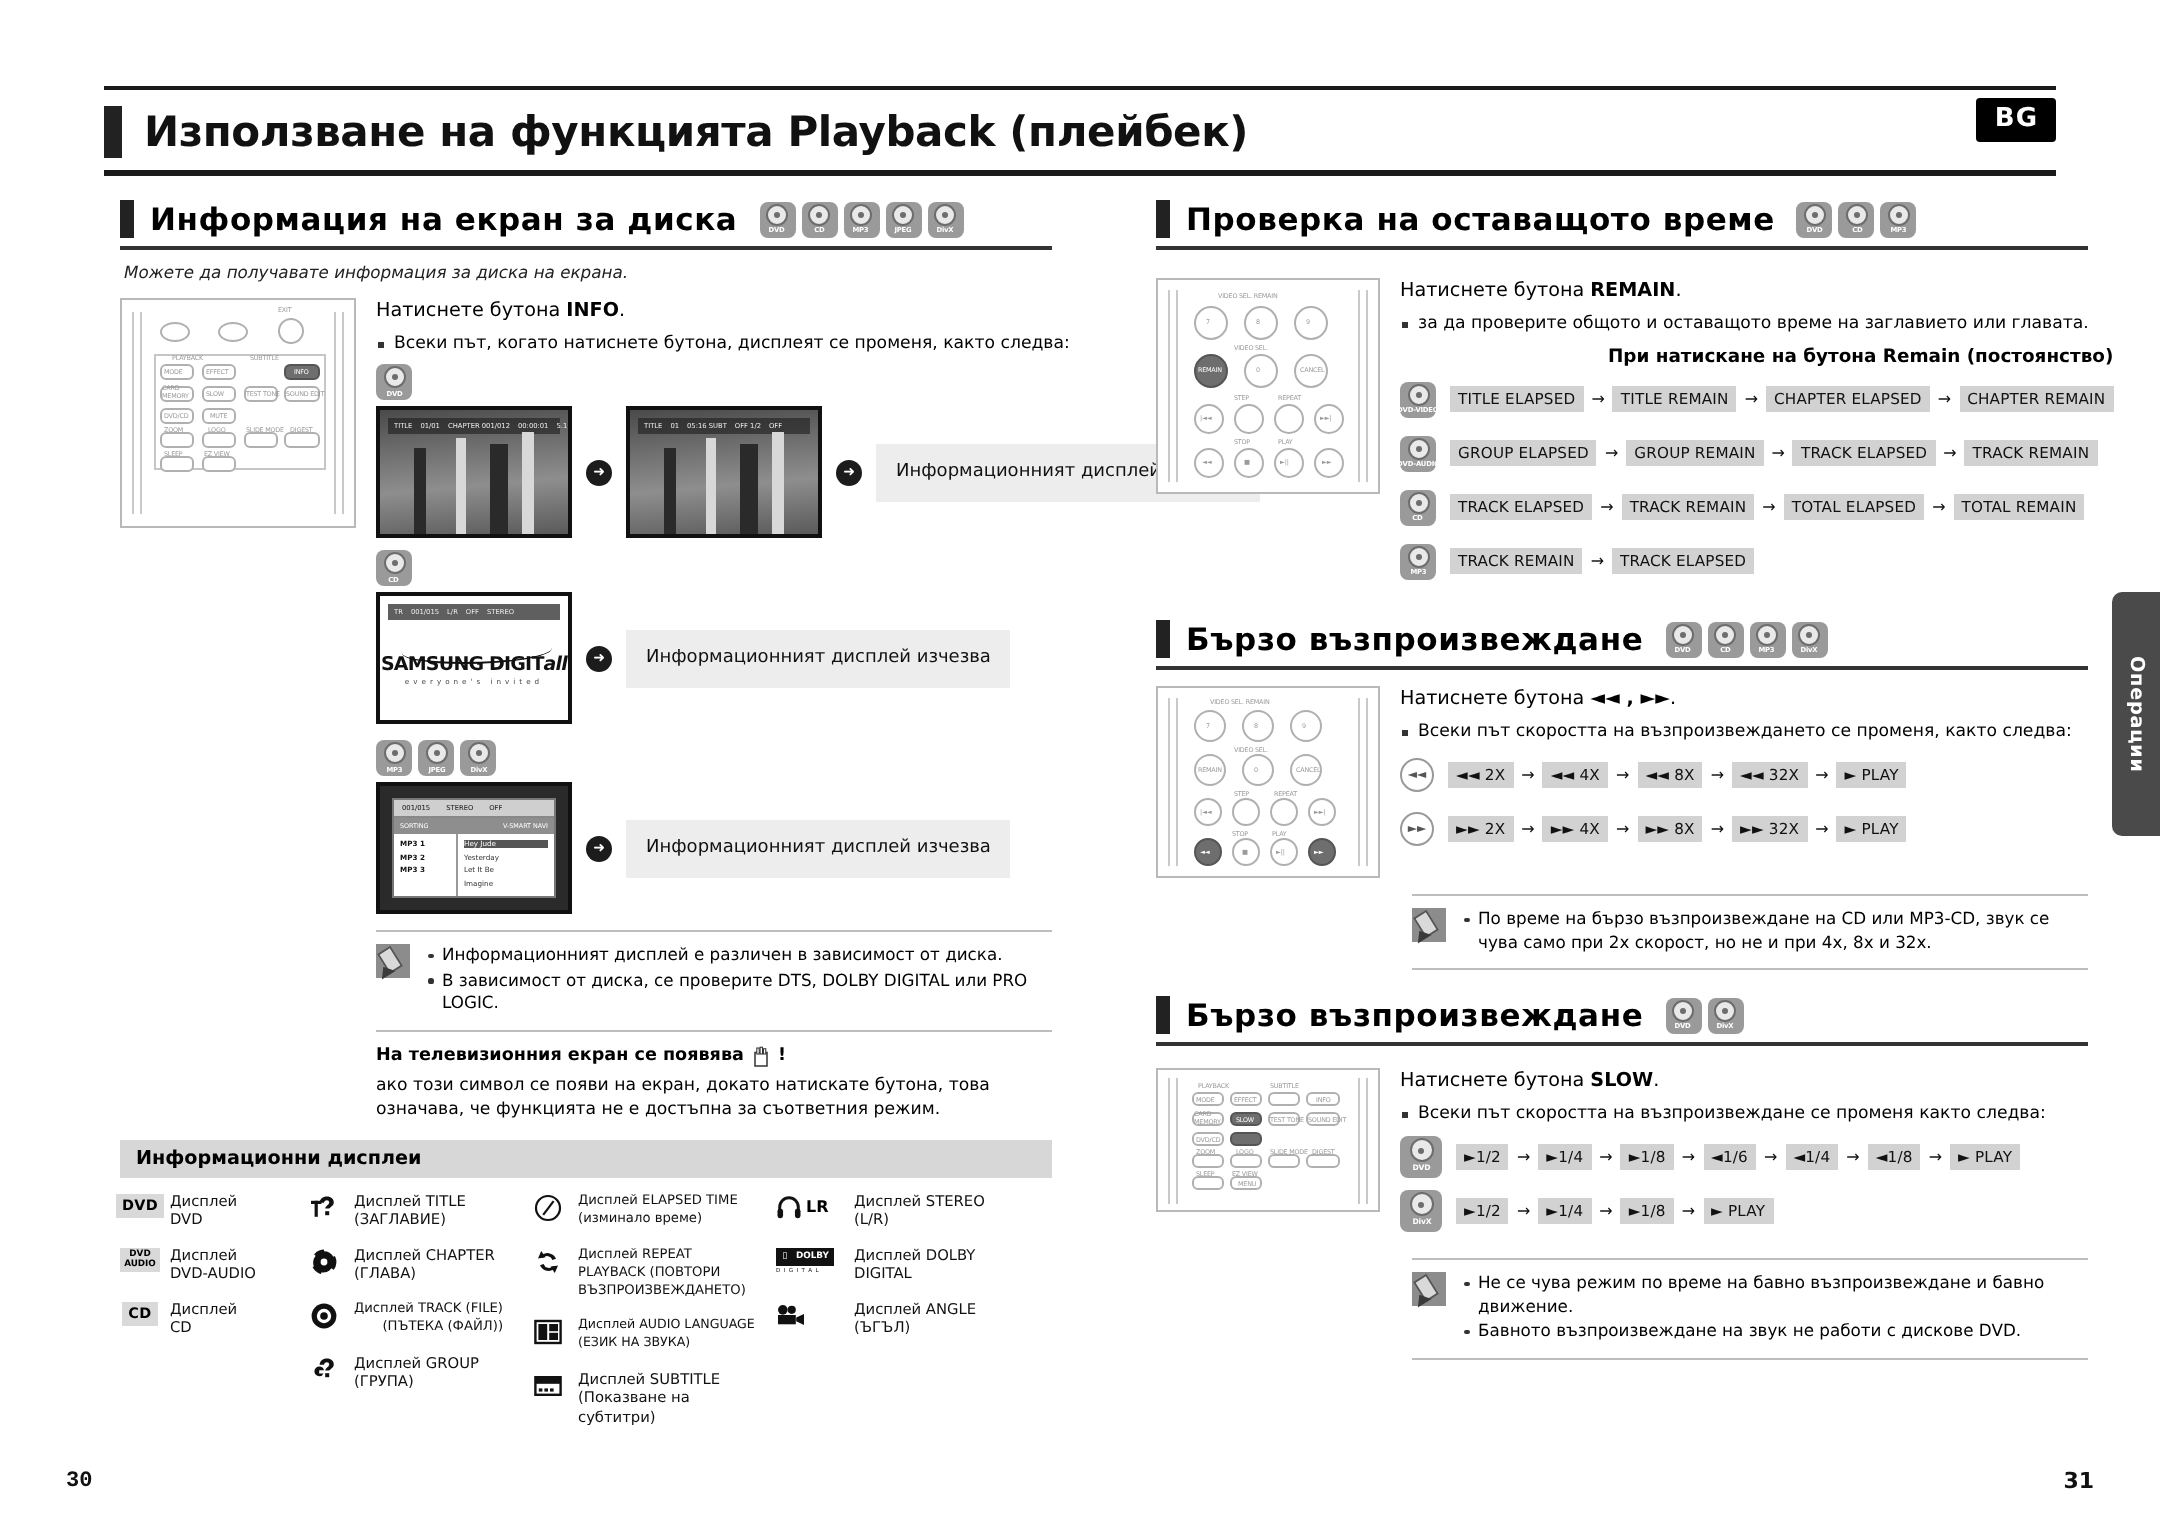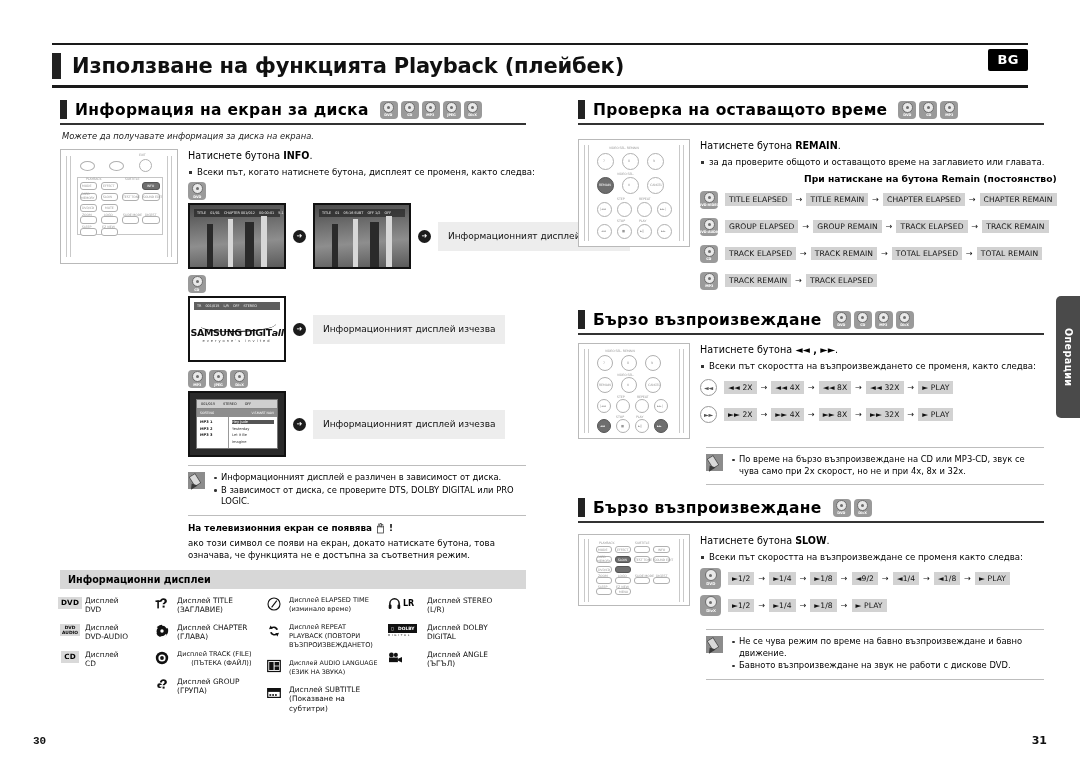--- a/index.html
+++ b/index.html
@@ -944,21 +944,21 @@
               <div class="d-ring"></div>
               <div class="d-lab">DVD</div>
             </div>
           <div class="flow">
             <span class="chip">►1/2</span>
             <span class="arr">→</span>
             <span class="chip">►1/4</span>
             <span class="arr">→</span>
             <span class="chip">►1/8</span>
             <span class="arr">→</span>
-            <span class="chip">◄9/2</span>
+            <span class="chip">◄1/6</span>
             <span class="arr">→</span>
             <span class="chip">◄1/4</span>
             <span class="arr">→</span>
             <span class="chip">◄1/8</span>
             <span class="arr">→</span>
             <span class="chip">► PLAY</span>
           </div>
         </div>
 
         <div class="flow-row">

